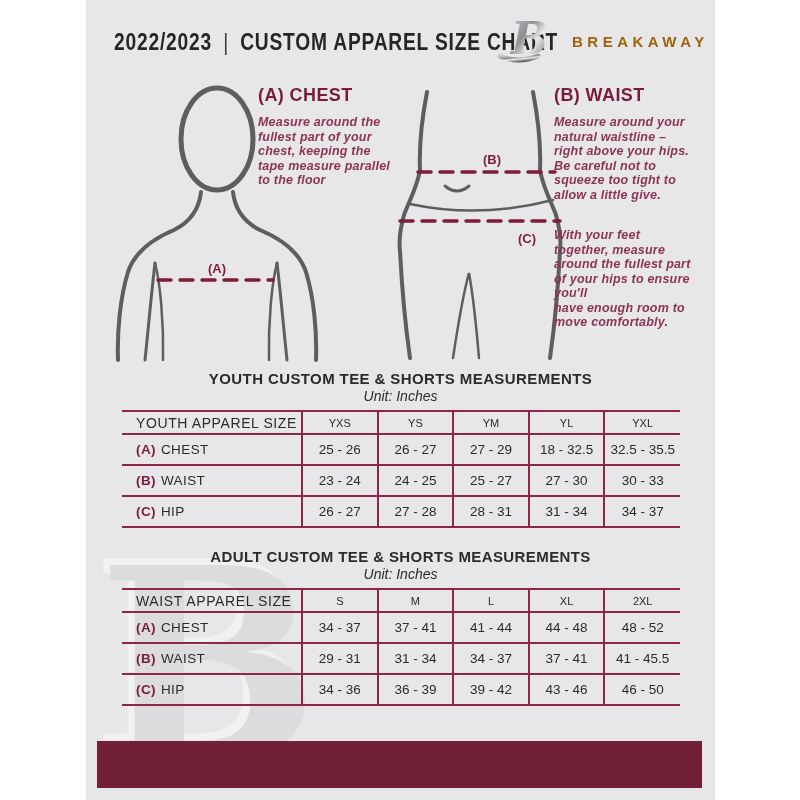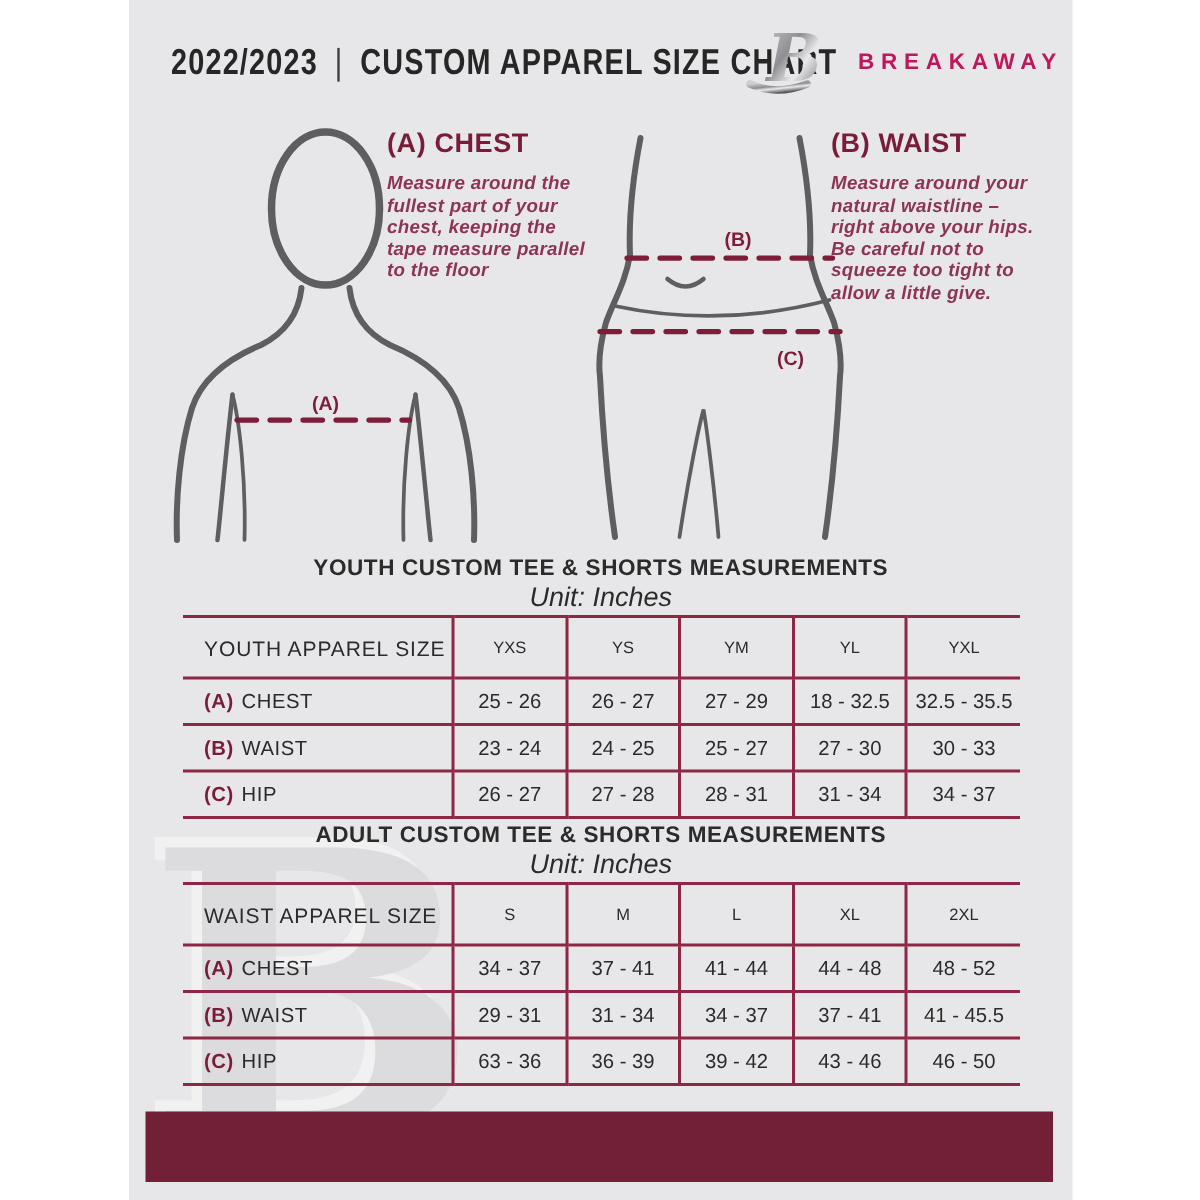--- a/index.html
+++ b/index.html
@@ -9,47 +9,47 @@
 
   
   .watermark { position:absolute; left:12px; top:533px; font-family:"DejaVu Serif",serif; font-weight:bold;
     font-size:262px; line-height:1; color:#d4d4d8; opacity:.55; text-shadow:-7px -7px 0 rgba(255,255,255,.75); pointer-events:none; }
 
   
   .doc-title { position:absolute; left:28px; top:28px; white-space:nowrap; transform:scaleX(.8); transform-origin:left center;
     font-weight:bold; font-size:24px; letter-spacing:1px; color:#262626; }
   .doc-title .sep { margin:0 14px; font-weight:normal; color:#3a3a3a; }
   .logo { position:absolute; left:410px; top:13px; width:62px; height:52px; }
-  .brand { position:absolute; left:486px; top:33px; font-weight:bold; font-size:15px; letter-spacing:4.5px; color:#be185d; }
+  .brand { position:absolute; left:486px; top:33px; font-weight:bold; font-size:15px; letter-spacing:4.5px; color:#a16207; }
 
   
   .guide-head { font-weight:bold; font-size:18px; letter-spacing:.4px; color:#7a1c39; }
   .guide-body { margin-top:9px; font-style:italic; font-size:12.5px; line-height:1.16; color:#8d3454; white-space:pre-line; letter-spacing:.2px;font-weight:bold; }
   .gblock { position:absolute; }
   .gblock.a { left:172px; top:85px; width:160px; }
   .gblock.b { left:468px; top:85px; width:158px; }
   .gblock.c { left:468px; top:219px; width:160px; }
 
   .fig-upper { position:absolute; left:28px; top:82px; width:226px; height:280px; }
   .fig-lower { position:absolute; left:303px; top:88px; width:182px; height:272px; }
 
   
   .sec-title { position:absolute; left:0; width:100%; text-align:center; font-weight:bold; font-size:15px; letter-spacing:.4px; color:#2b2b2b; }
-  .sec-unit  { position:absolute; left:0; width:100%; text-align:center; font-style:italic; font-size:18px; color:#2b2b2b; }
+  .sec-unit  { position:absolute; left:0; width:100%; text-align:center; font-style:italic; font-size:14px; color:#2b2b2b; }
   .t-youth-title { top:370px; } .t-youth-unit { top:388px; }
   .t-adult-title { top:548px; } .t-adult-unit { top:566px; }
 
   
   table.size { position:absolute; left:36px; width:558px; border-collapse:collapse; table-layout:fixed; }
   .tbl-youth { top:410px; } .tbl-adult { top:588px; }
   table.size col.lab { width:180px; }
   table.size th, table.size td { border:2px solid #8e2745; text-align:center; vertical-align:middle; color:#2b2b2b; font-weight:normal; }
   table.size tr > *:first-child { border-left:none; text-align:left; padding-left:14px; }
   table.size tr > *:last-child  { border-right:none; }
-  table.size thead th { height:41px; }
+  table.size thead th { height:23px; }
   table.size tbody td { height:31px; font-size:13.5px; }
   th.corner { font-size:14px; letter-spacing:.6px; }
   th.size-h { font-weight:bold; font-size:11px; }
   td.rowlab { font-size:14.5px; letter-spacing:.4px; }
   td.rowlab .pfx { font-weight:bold; color:#7a1c39; margin-right:5px; }
 
   .footer-bar { position:absolute; left:11px; top:741px; width:605px; height:47px; background:#721f38; }
 
   svg text.marker { font-family:"Liberation Sans",sans-serif; font-weight:bold; font-size:13px; fill:#7e1d3a; }
 </style>
@@ -120,20 +120,27 @@
     <div class="guide-head">(B) WAIST</div>
     <div class="guide-body">Measure around your
 natural waistline –
 right above your hips.
 Be careful not to
 squeeze too tight to
 allow a little give.</div>
   </div>
 
   <div class="gblock c">
+    <div class="guide-body">With your feet
+together, measure
+around the fullest part
+of your hips to ensure
+you'll
+have enough room to
+move comfortably.</div>
   </div>
 
   <div class="sec-title t-youth-title">YOUTH CUSTOM TEE &amp; SHORTS MEASUREMENTS</div>
   <div class="sec-unit t-youth-unit">Unit: Inches</div>
 
   <table class="size tbl-youth">
     <colgroup>
         <col class="lab">
         <col>
         <col>
@@ -213,21 +220,21 @@
       <tr>
         <td class="rowlab"><span class="pfx">(B)</span><span>WAIST</span></td>
         <td>29 - 31</td>
         <td>31 - 34</td>
         <td>34 - 37</td>
         <td>37 - 41</td>
         <td>41 - 45.5</td>
       </tr>
       <tr>
         <td class="rowlab"><span class="pfx">(C)</span><span>HIP</span></td>
-        <td>63 - 36</td>
+        <td>34 - 36</td>
         <td>36 - 39</td>
         <td>39 - 42</td>
         <td>43 - 46</td>
         <td>46 - 50</td>
       </tr>
     </tbody>
   </table>
 
   <div class="footer-bar"></div>
 

